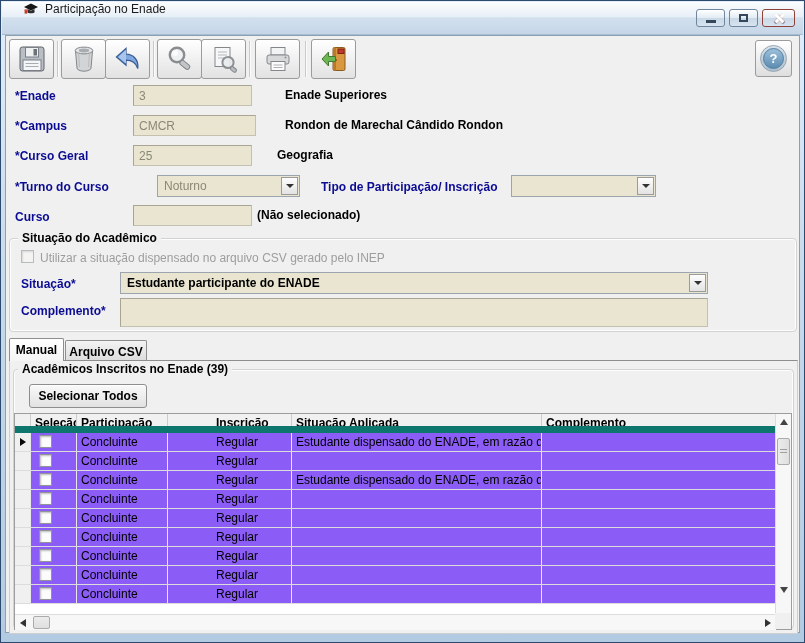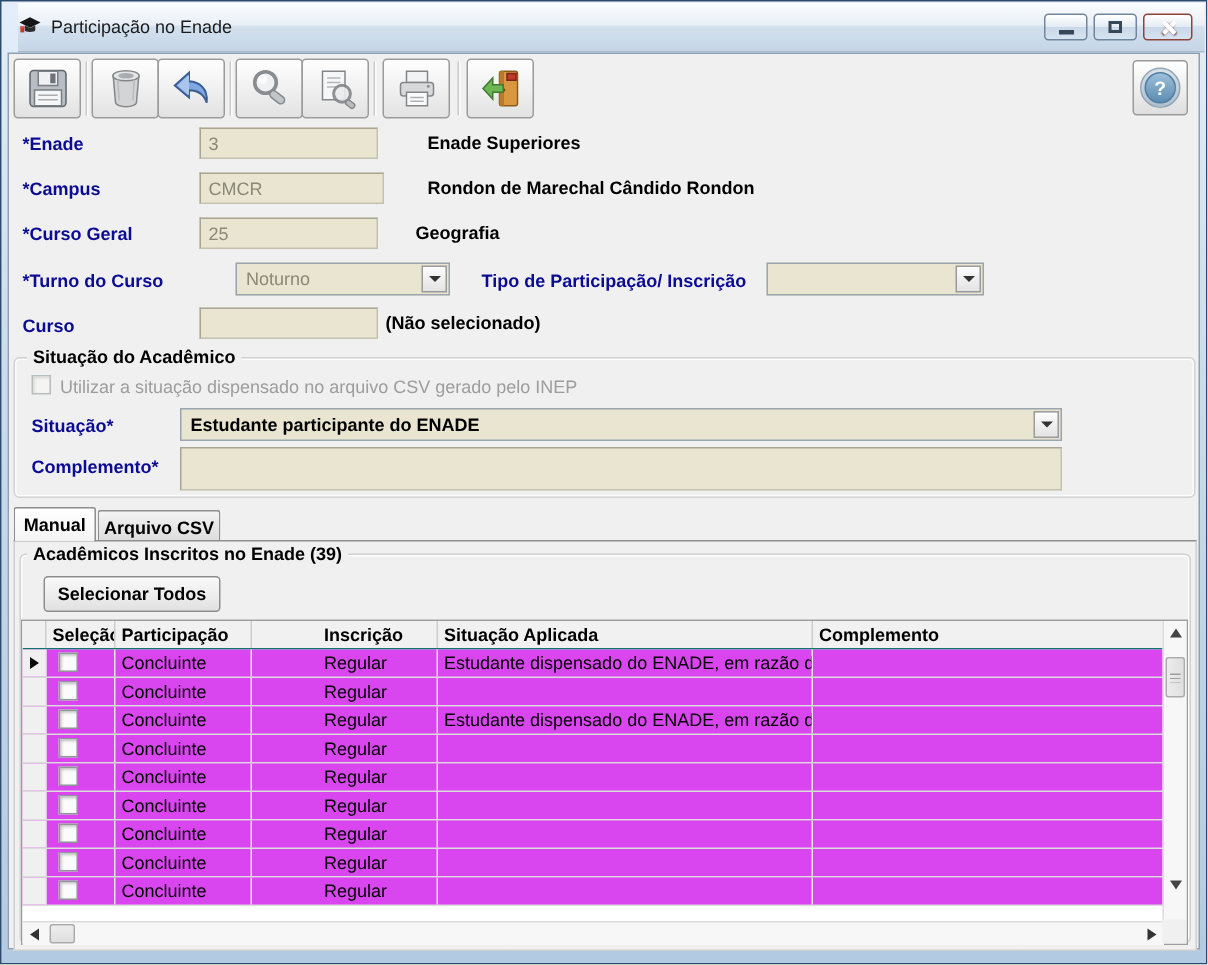--- a/index.html
+++ b/index.html
@@ -3,23 +3,23 @@
 <meta charset="utf-8">
 <style>
   html,body{margin:0;padding:0;background:#fff;}
   *{box-sizing:border-box;}
   body{font-family:"Liberation Sans",sans-serif;font-size:12px;color:#000;}
 
   #window{position:relative;width:805px;height:643px;border:1px solid #2c4a6e;
     background:linear-gradient(180deg,#e3eefa 0%,#cadbec 40%,#b3cbe2 100%);overflow:hidden;}
 
   
-  .titlebar{position:absolute;left:11px;top:1px;right:1px;height:33px;
+  .titlebar{position:absolute;left:1px;top:1px;right:1px;height:33px;
     background:linear-gradient(180deg,#fbfdfe 0%,#e8eff7 45%,#d2e0ee 50%,#c6d6e7 100%);
-    border-bottom:1px solid #a7bccf;display:flex;align-items:center;padding-left:0;}
+    border-bottom:1px solid #a7bccf;display:flex;align-items:flex-start;padding-left:21px;}
   .title-text{margin-left:6px;color:#1b1b1b;}
   .win-controls{position:absolute;right:8px;top:7px;display:flex;gap:4px;}
   .win-btn{width:29px;height:18px;border:1px solid #70869c;border-radius:3px;
     background:linear-gradient(180deg,#ffffff 0%,#e3ecf4 48%,#c9d8e7 52%,#d7e3f0 100%);
     display:flex;align-items:center;justify-content:center;position:relative;box-shadow:inset 0 1px 0 #fff;}
   .win-btn.close{width:33px;border-color:#8f4338;
     background:linear-gradient(180deg,#f0b3a6 0%,#e08ptr 0%,#dd8273 48%,#c85948 52%,#d4705e 100%);}
   .glyph-min{width:10px;height:3px;background:#37475a;margin-top:6px;}
   .glyph-restore{width:9px;height:8px;border:2px solid #37475a;background:transparent;}
   .glyph-close{position:relative;width:11px;height:11px;}
@@ -71,23 +71,23 @@
   .tab-panel{position:absolute;left:8px;top:359px;width:789px;height:274px;background:#f0f0f0;
     border:1px solid #cfcfcf;border-top:1px solid #8e8e8e;z-index:2;}
 
   .push-btn{position:absolute;border:1px solid #8e8e8e;border-radius:3px;
     background:linear-gradient(180deg,#f9f9f9 0%,#eeeeee 50%,#e1e1e1 100%);
     font-weight:bold;display:flex;align-items:center;justify-content:center;box-shadow:inset 0 1px 0 #fff;}
 
   
   .table-wrap{position:absolute;left:13px;top:412px;width:778px;height:217px;background:#fff;border:1px solid #9d9d9d;}
   .grid{position:absolute;left:0;top:0;width:761px;height:200px;overflow:hidden;background:#fff;}
-  .thead{display:flex;height:19px;background:#f1f1f1;border-bottom:1px solid #0f766e;font-weight:bold;}
+  .thead{display:flex;height:19px;background:#f1f1f1;border-bottom:7px solid #0f766e;font-weight:bold;}
   .thead .cell{border-right:1px solid #cdcdcd;}
-  .trow{display:flex;height:19px;border-bottom:1px solid #dcdcdc;background:#d946ef;}
+  .trow{display:flex;height:19px;border-bottom:1px solid #dcdcdc;background:#8b5cf6;}
   .cell{padding:2px 0 0 4px;white-space:nowrap;overflow:hidden;}
   .col-gutter{width:16px;background:#f0f0f0;border-right:1px solid #c6c6c6;padding:0;display:flex;align-items:center;justify-content:center;}
   .col-sel{width:46px;}
   .col-part{width:91px;}
   .col-insc{width:80px;margin-left:44px;}
   .col-sit{width:250px;}
   .col-comp{flex:1;border-right:none!important;}
   .trow .cell{border-right:1px solid #e7e7e7;}
   .cb-cell{padding-top:2px;padding-left:8px;}
   .sel-arrow{width:0;height:0;border-left:6px solid #0a0a0a;border-top:4px solid transparent;border-bottom:4px solid transparent;display:none;}

